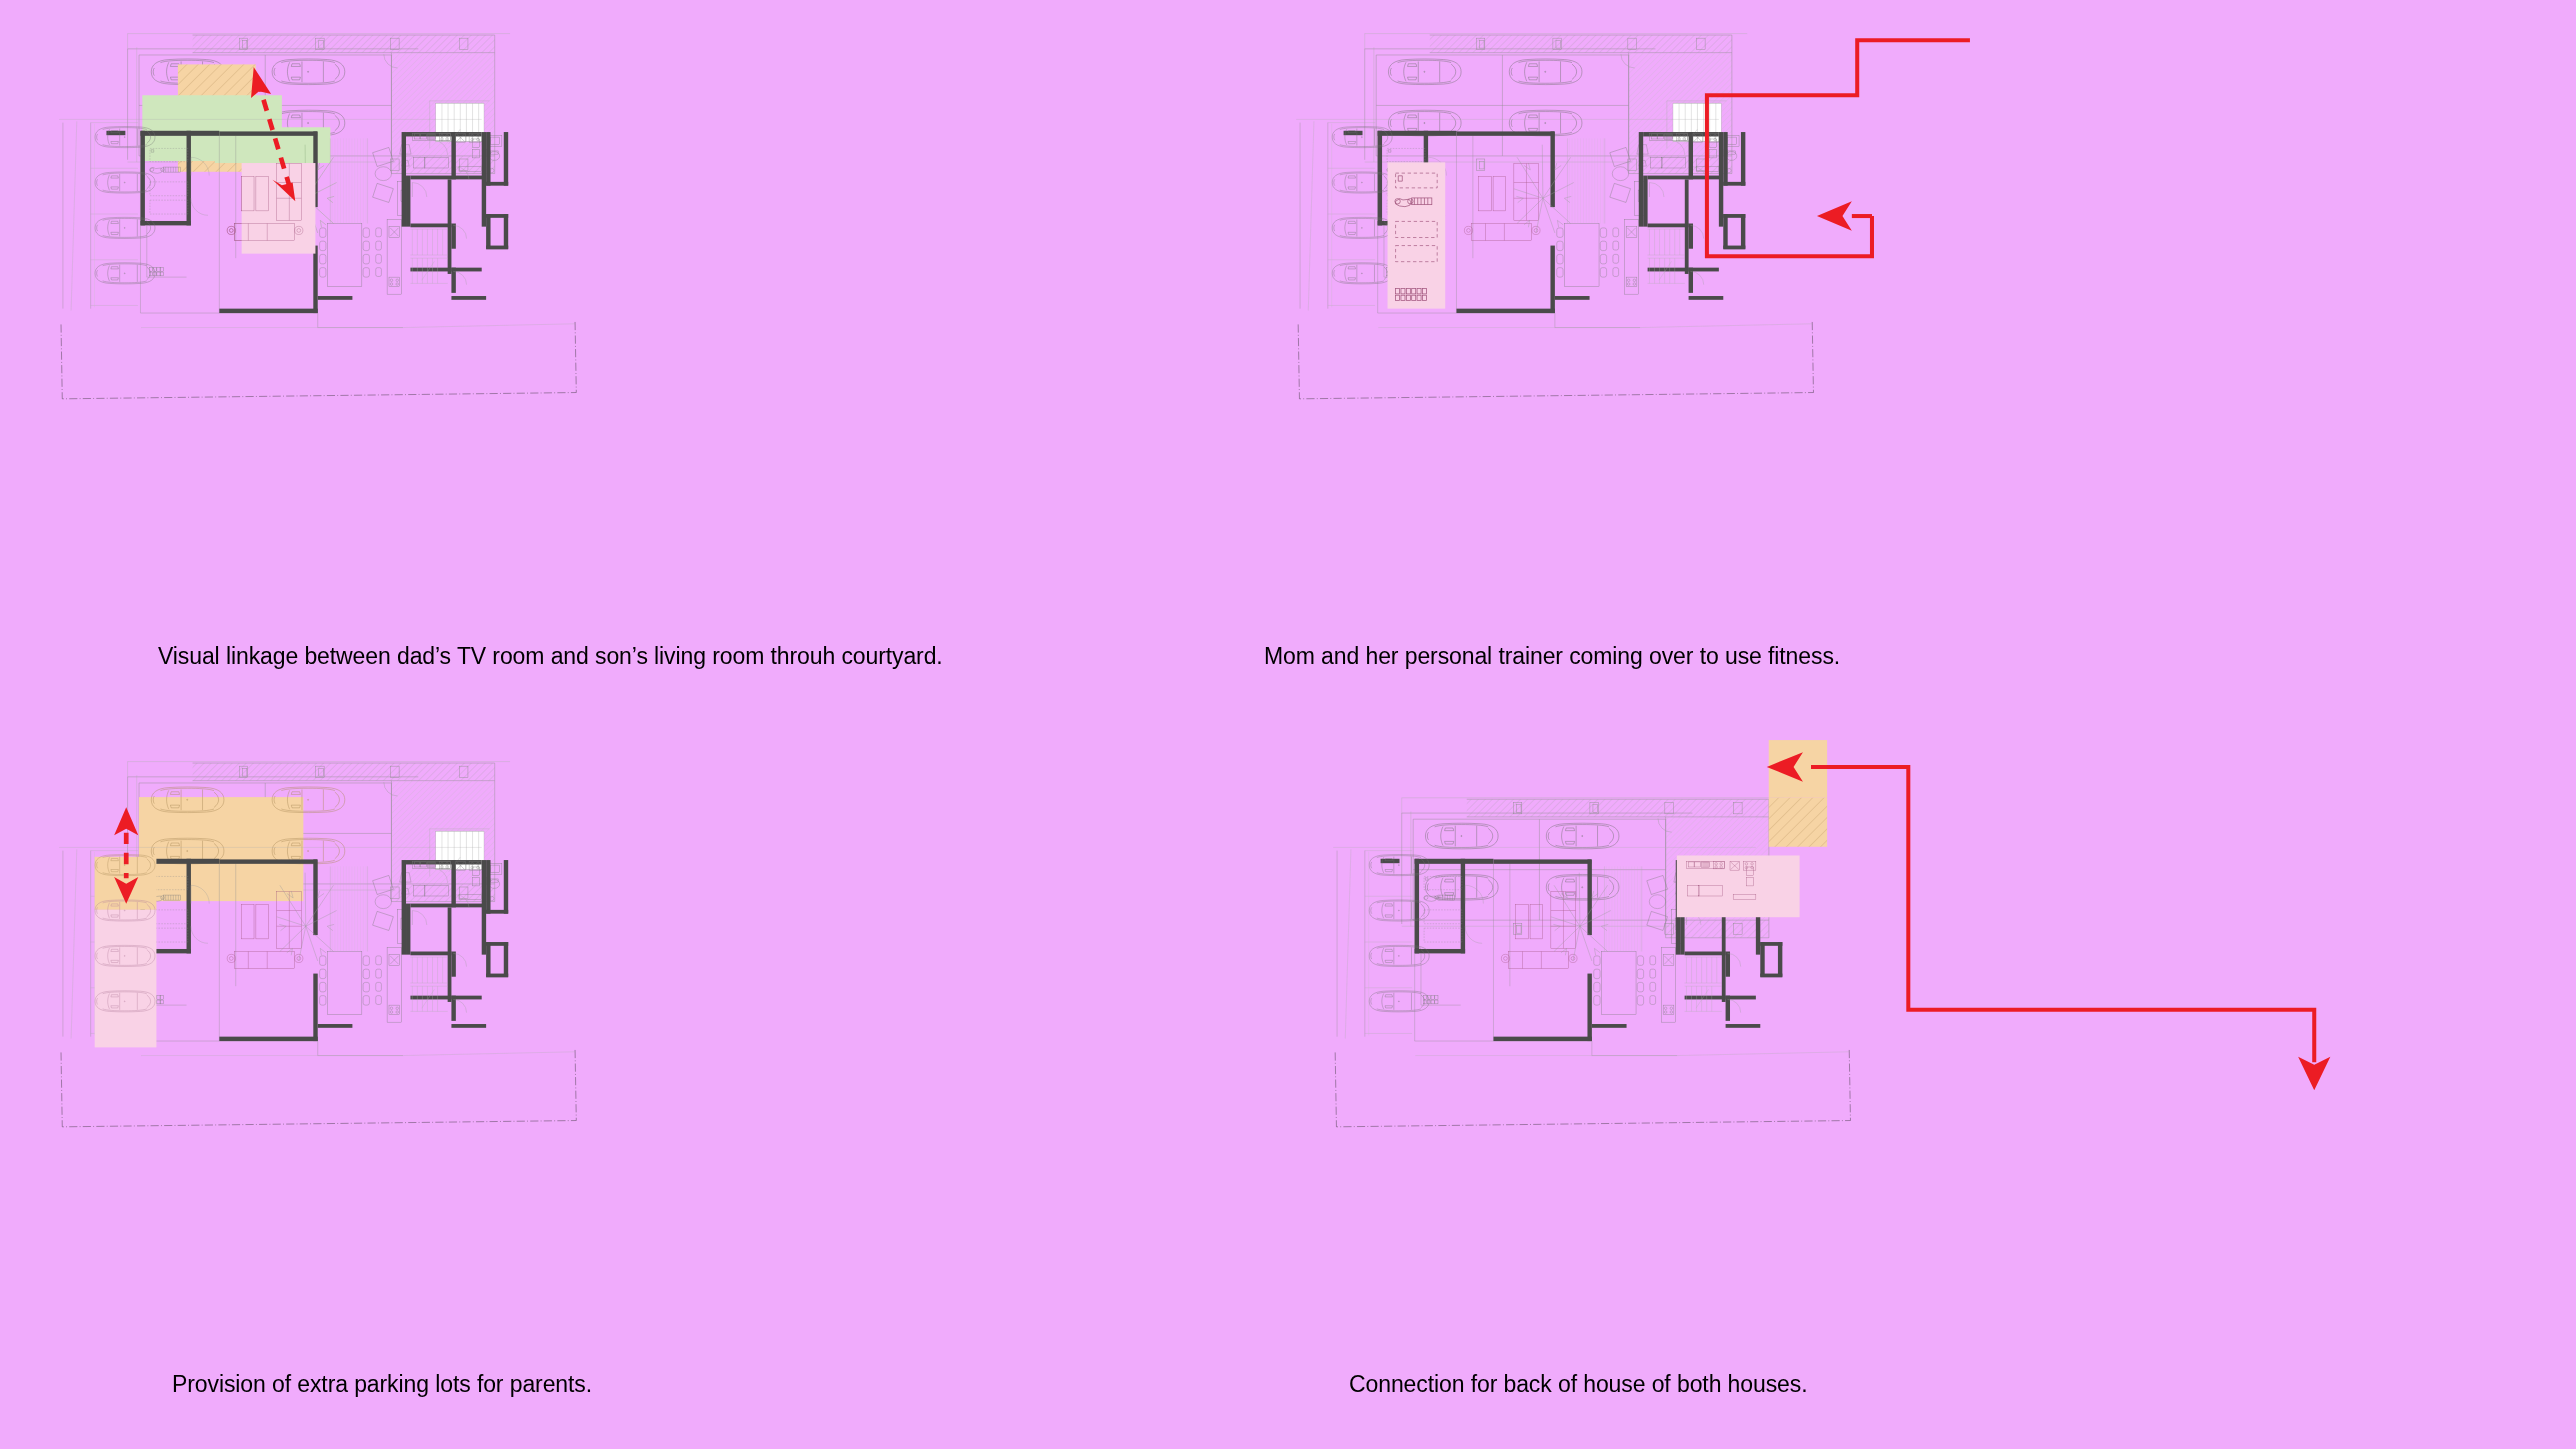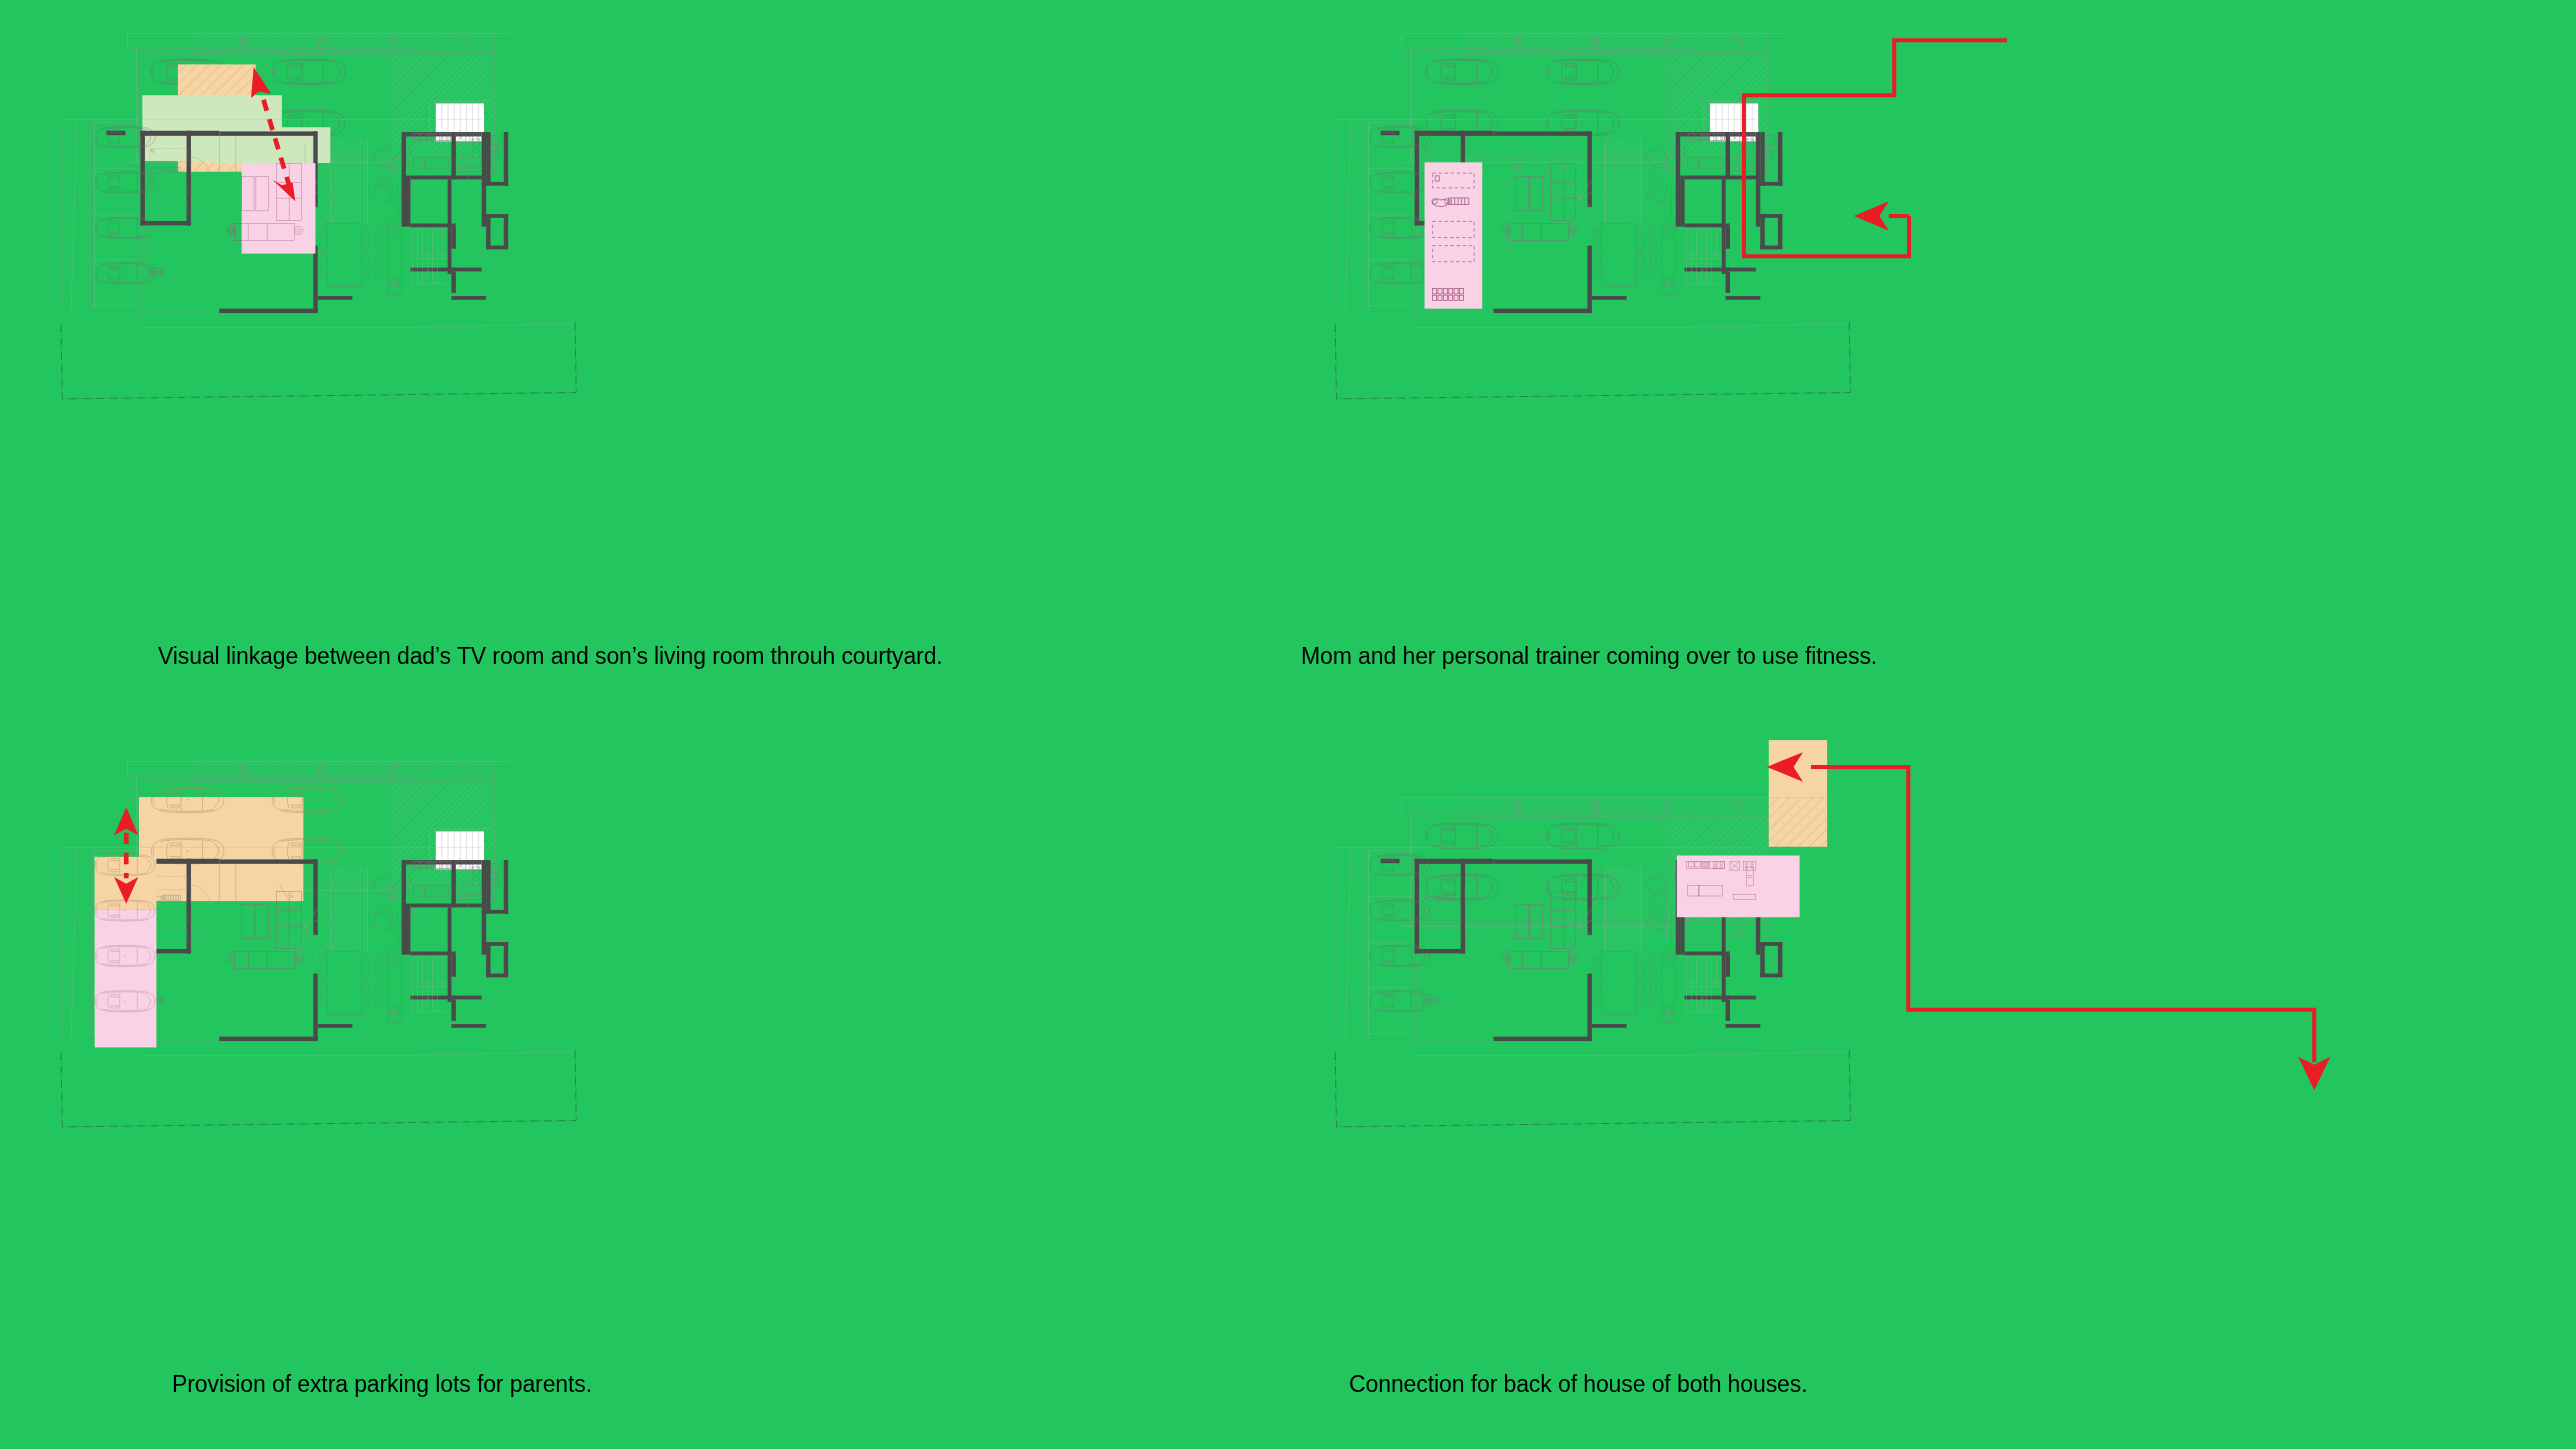--- a/index.html
+++ b/index.html
@@ -1,17 +1,17 @@
 <!DOCTYPE html>
 <html style="font-size:10.7px"><head>
 <meta charset="utf-8">
 <style>
   html,body{margin:0;padding:0;background:#ffffff;}
   body{width:2576px;height:1449px;font-family:"Liberation Sans",sans-serif;overflow:hidden;}
-  #board{position:relative;width:2576px;height:1449px;background:#22c55e;}
+  #board{position:relative;width:2576px;height:1449px;background:#f0abfc;}
   .panel{position:absolute;}
   .plan-wrap{position:relative;}
   .caption{
     position:absolute;
     font-family:"Liberation Sans",sans-serif;
     font-size:23px;
     color:#000;
     white-space:nowrap;
     letter-spacing:-0.1px;
   }
@@ -343,21 +343,21 @@
         <g>
           <path class="reddash" d="M384,120 L432,280"></path>
           <path class="redfill" d="M378,100 L404,140 L386,136 L374,146 Z"></path>
           <path class="redfill" d="M440,300 L406,268 L420,276 L436,272 Z"></path>
         </g>
       </svg>
     </div>
     <div class="caption" style="left:158px;top:643px;">Visual linkage between dad’s TV room and son’s living room throuh courtyard.</div>
   </div>
 
-  <div class="panel" style="left:1301px;top:0px;width:1275px;height:711px;">
+  <div class="panel" style="left:1264px;top:0px;width:1275px;height:711px;">
     <div class="plan-wrap">
       <svg width="1275" height="624" viewBox="0 0 1900 930">
         <g transform="translate(150,50) scale(0.57)">
           <use href="#upperHouse"></use>
           <g class="carline">
             <use href="#carSym" transform="translate(56,66)"></use>
             <use href="#carSym" transform="translate(372,66)"></use>
             <use href="#carSym" transform="translate(56,200)"></use>
             <use href="#carSym" transform="translate(372,200)"></use>
           </g>

